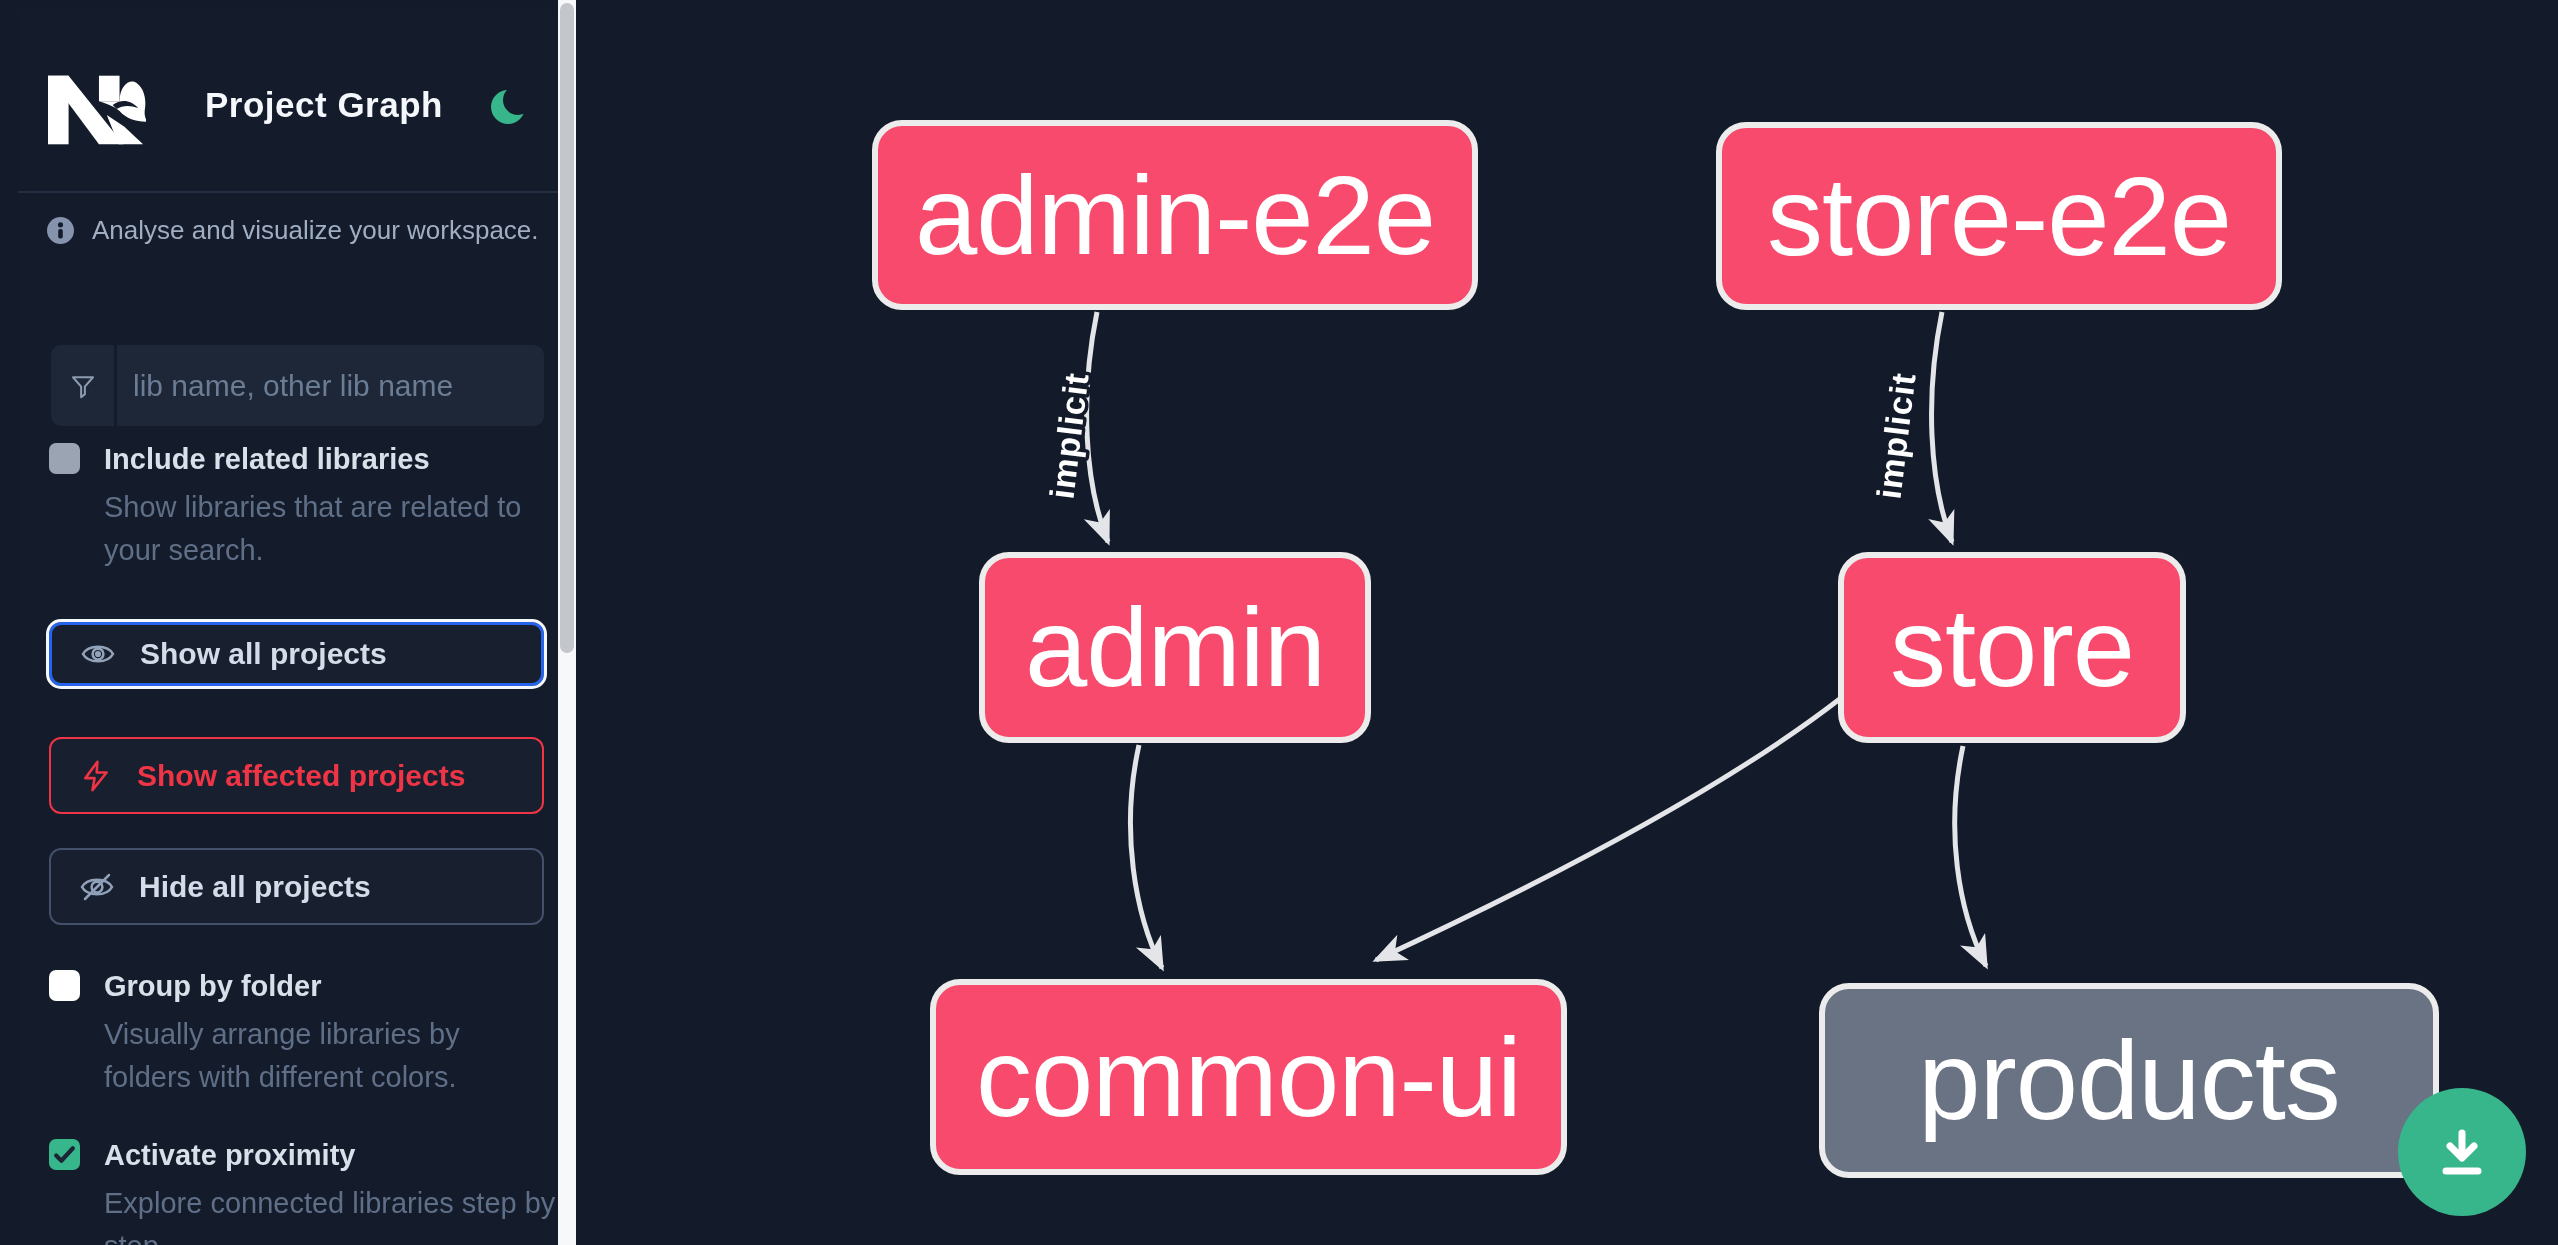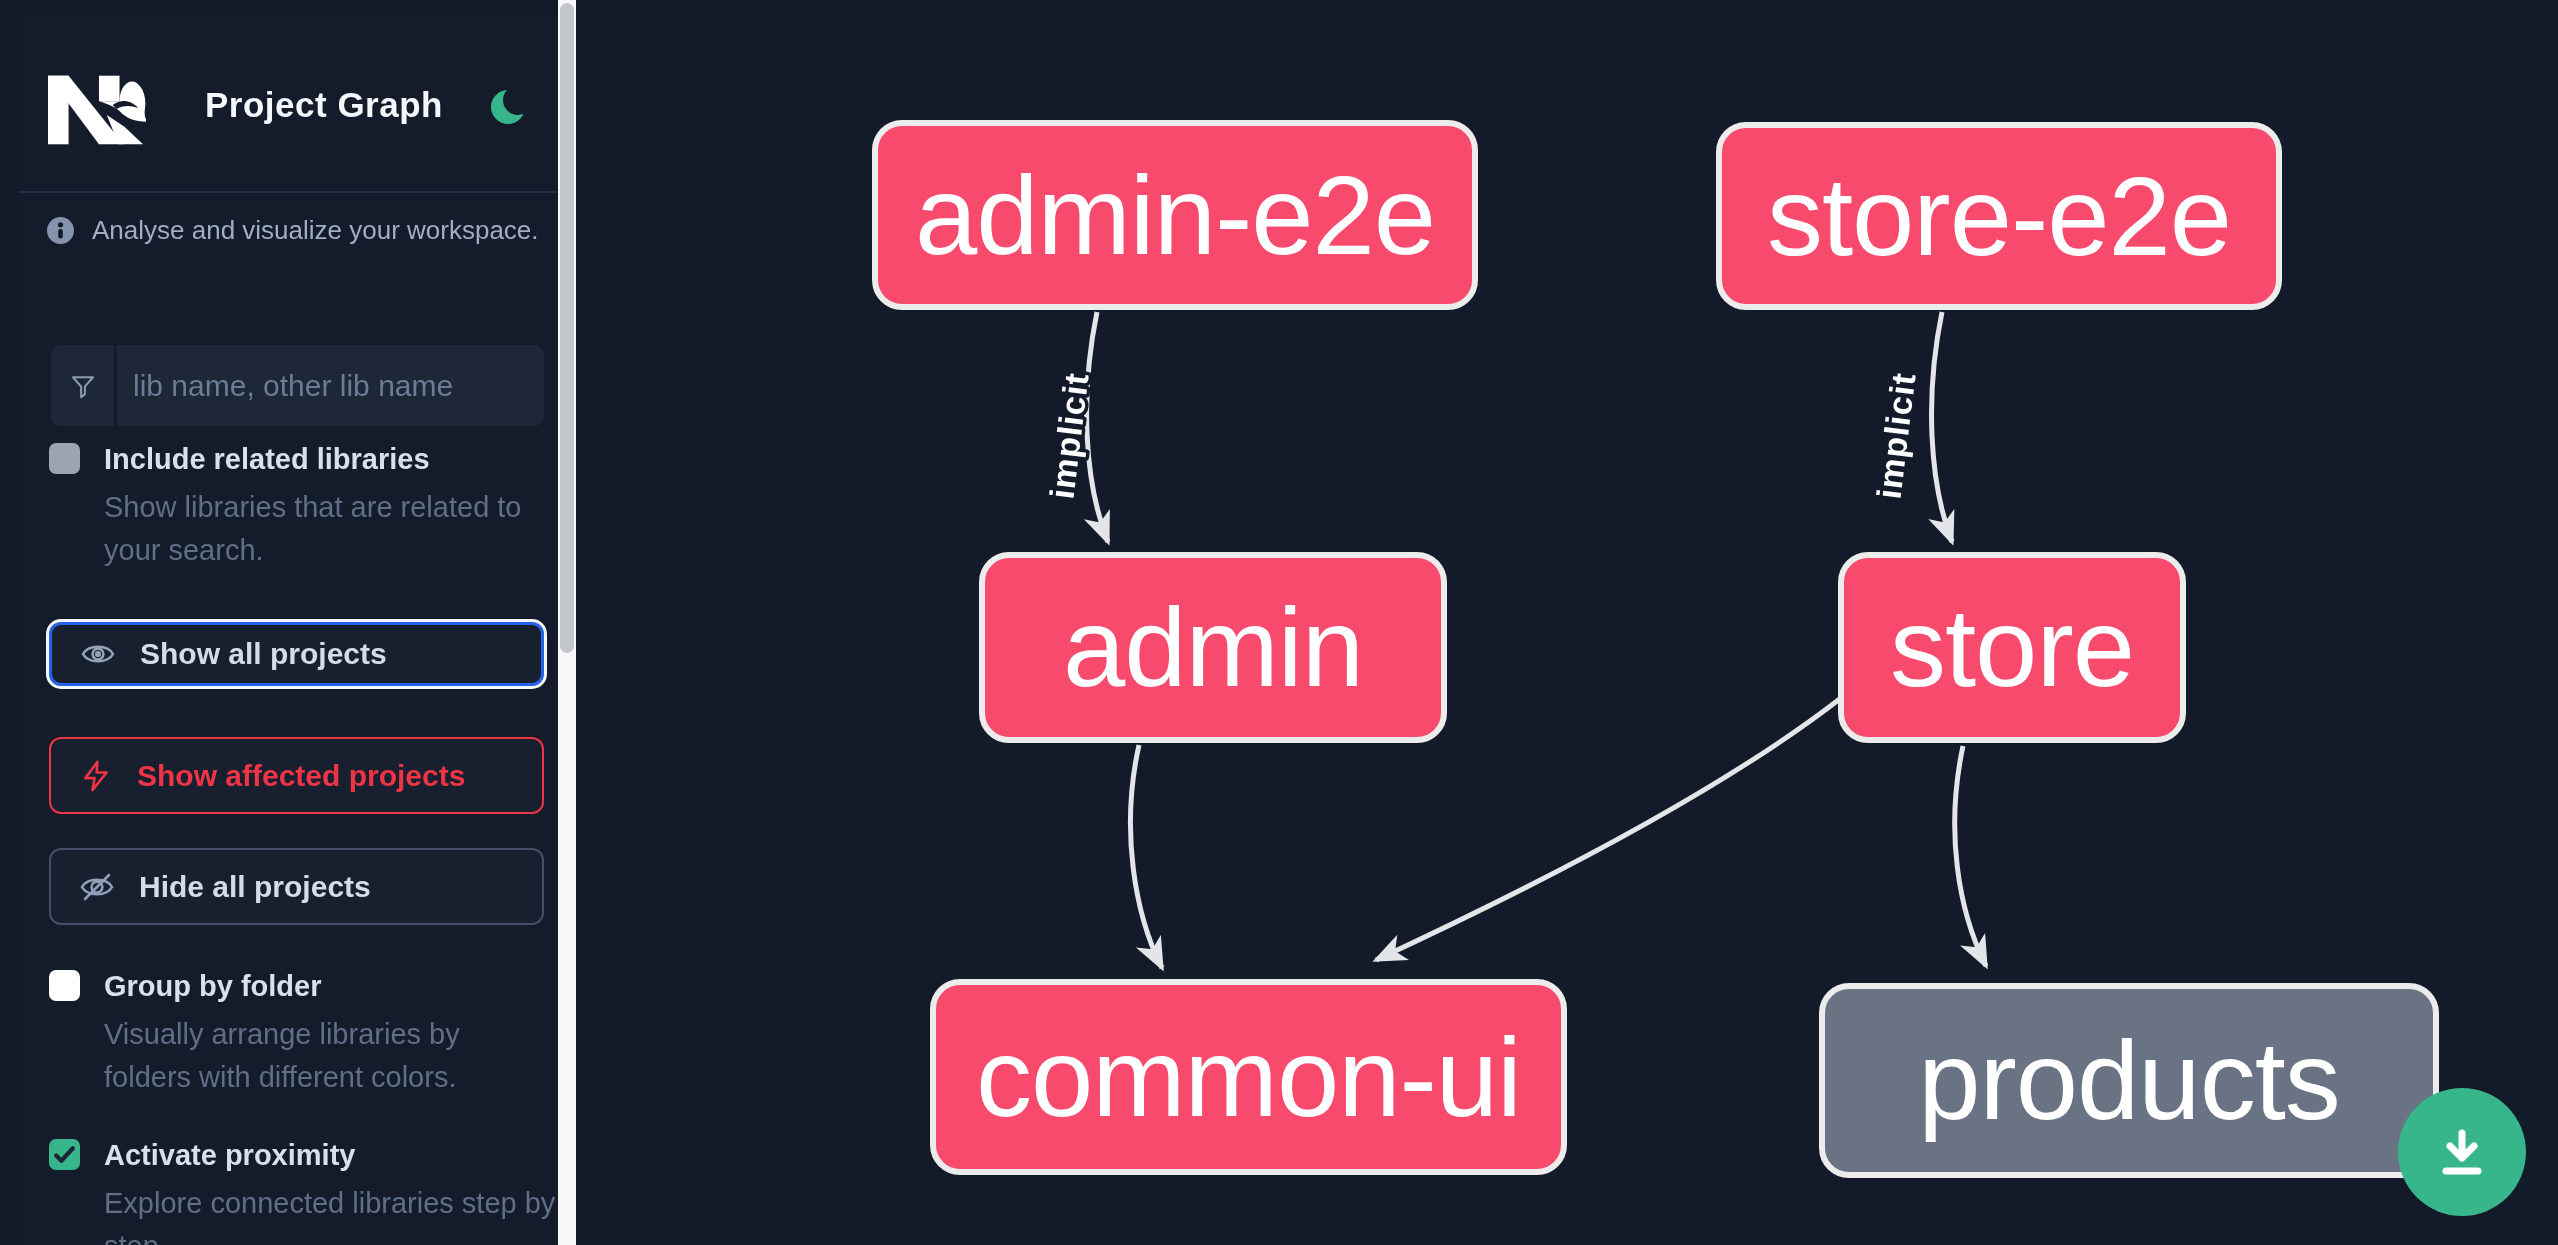--- a/index.html
+++ b/index.html
@@ -177,21 +177,21 @@
     <path d="M 521 312 C 504 395, 508 482, 532 542" class="edge" marker-end="url(#arrowhead)"></path>
         <text x="505" y="437" transform="rotate(-83 505 437)" class="edge-label">implicit</text>
         <path d="M 1366 312 C 1349 395, 1353 482, 1376 542" class="edge" marker-end="url(#arrowhead)"></path>
         <text x="1332" y="437" transform="rotate(-83 1332 437)" class="edge-label">implicit</text>
         <path d="M 563 745 C 544 830, 559 915, 586 968" class="edge" marker-end="url(#arrowhead)"></path>
         <path d="M 1265 698 C 1140 795, 940 895, 800 960" class="edge" marker-end="url(#arrowhead)"></path>
         <path d="M 1387 746 C 1369 830, 1382 910, 1410 966" class="edge" marker-end="url(#arrowhead)"></path>
       </svg>
   <div class="node affected" style="left: 296px; top: 120px; width: 606px; height: 190px;">admin-e2e</div>
       <div class="node affected" style="left: 1140px; top: 122px; width: 566px; height: 188px;">store-e2e</div>
-      <div class="node affected" style="left: 403px; top: 552px; width: 468px; height: 191px;">admin</div>
+      <div class="node affected" style="left: 403px; top: 552px; width: 392px; height: 191px;">admin</div>
       <div class="node affected" style="left: 1262px; top: 552px; width: 348px; height: 191px;">store</div>
       <div class="node affected" style="left: 354px; top: 979px; width: 637px; height: 196px;">common-ui</div>
       <div class="node plain" style="left: 1243px; top: 983px; width: 620px; height: 195px;">products</div>
     </div>
 
   <button class="fab">
     <svg width="62" height="62" viewBox="0 0 62 62" fill="none" stroke="#ffffff" stroke-width="7" stroke-linecap="round" stroke-linejoin="round">
       <line x1="31" y1="12" x2="31" y2="34"></line>
       <polyline points="19,25 31,37 43,25"></polyline>
       <line x1="15" y1="50" x2="47" y2="50"></line>

